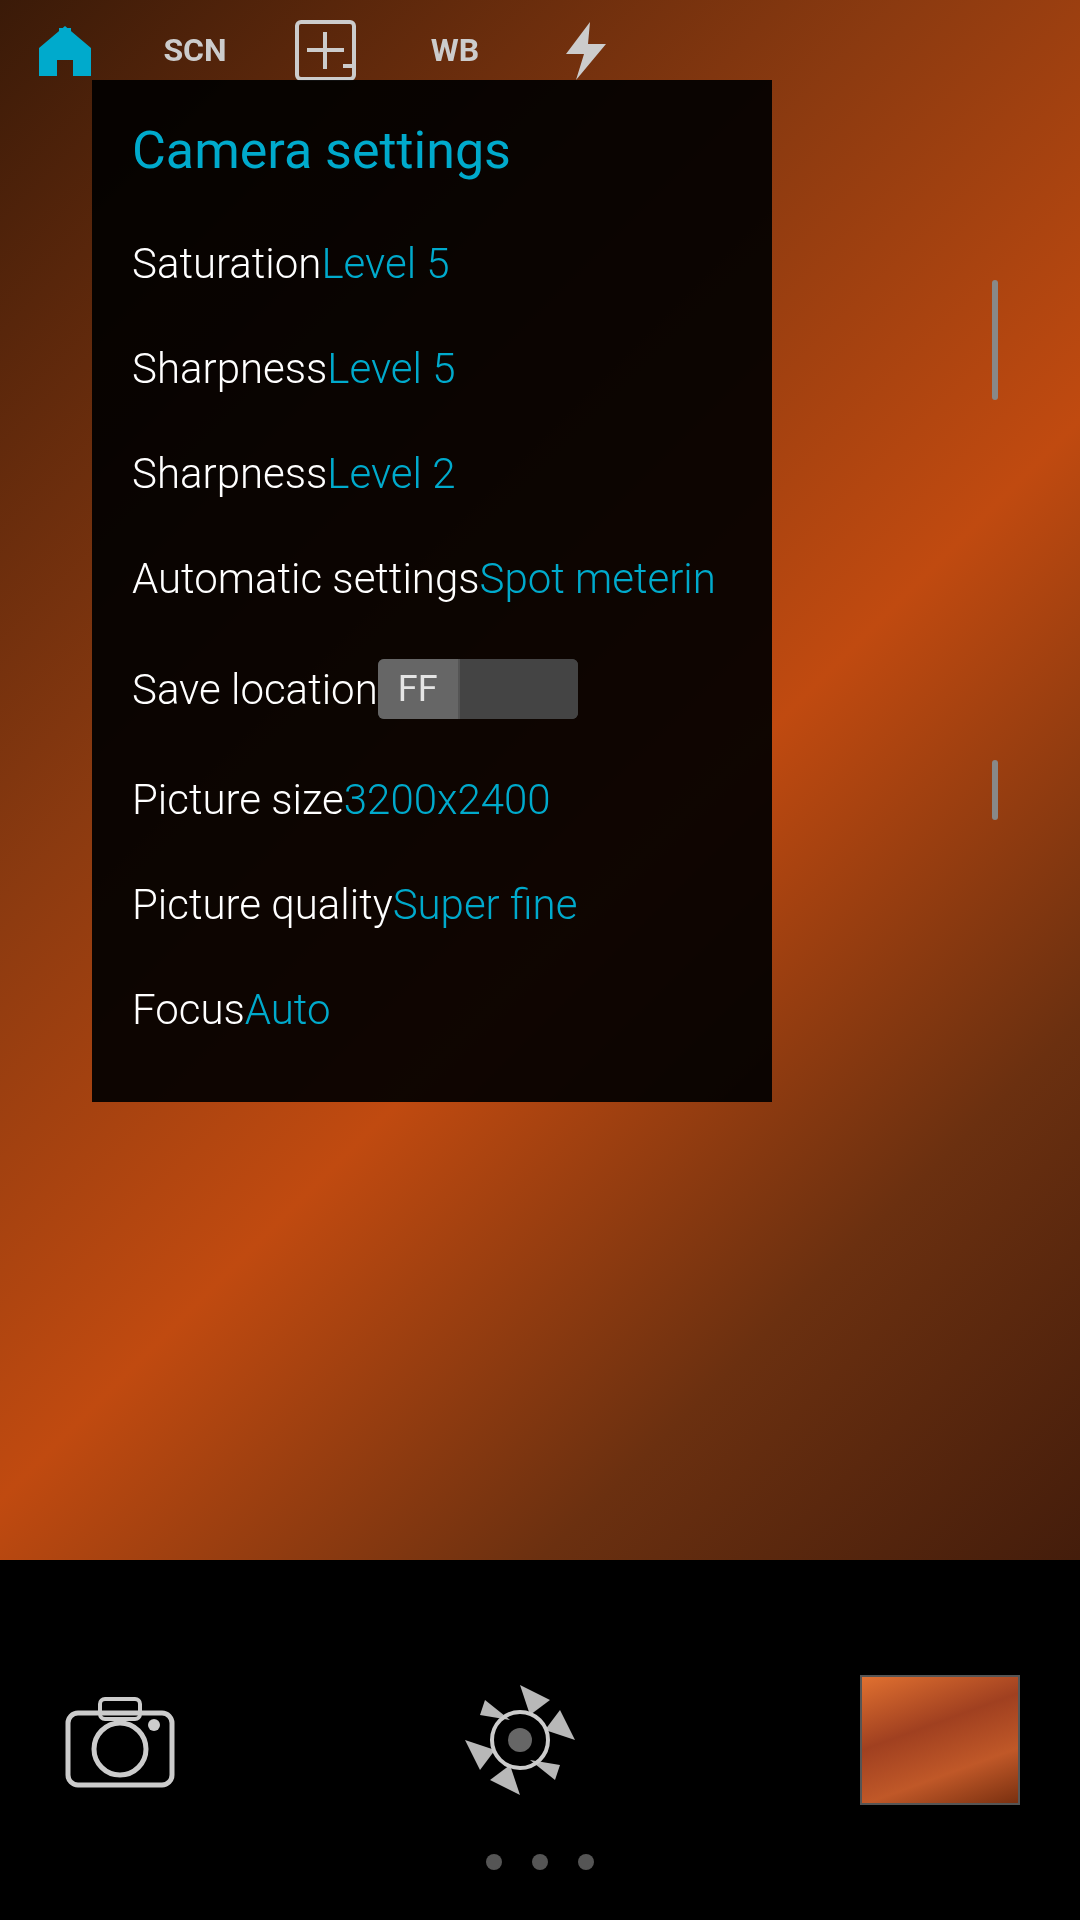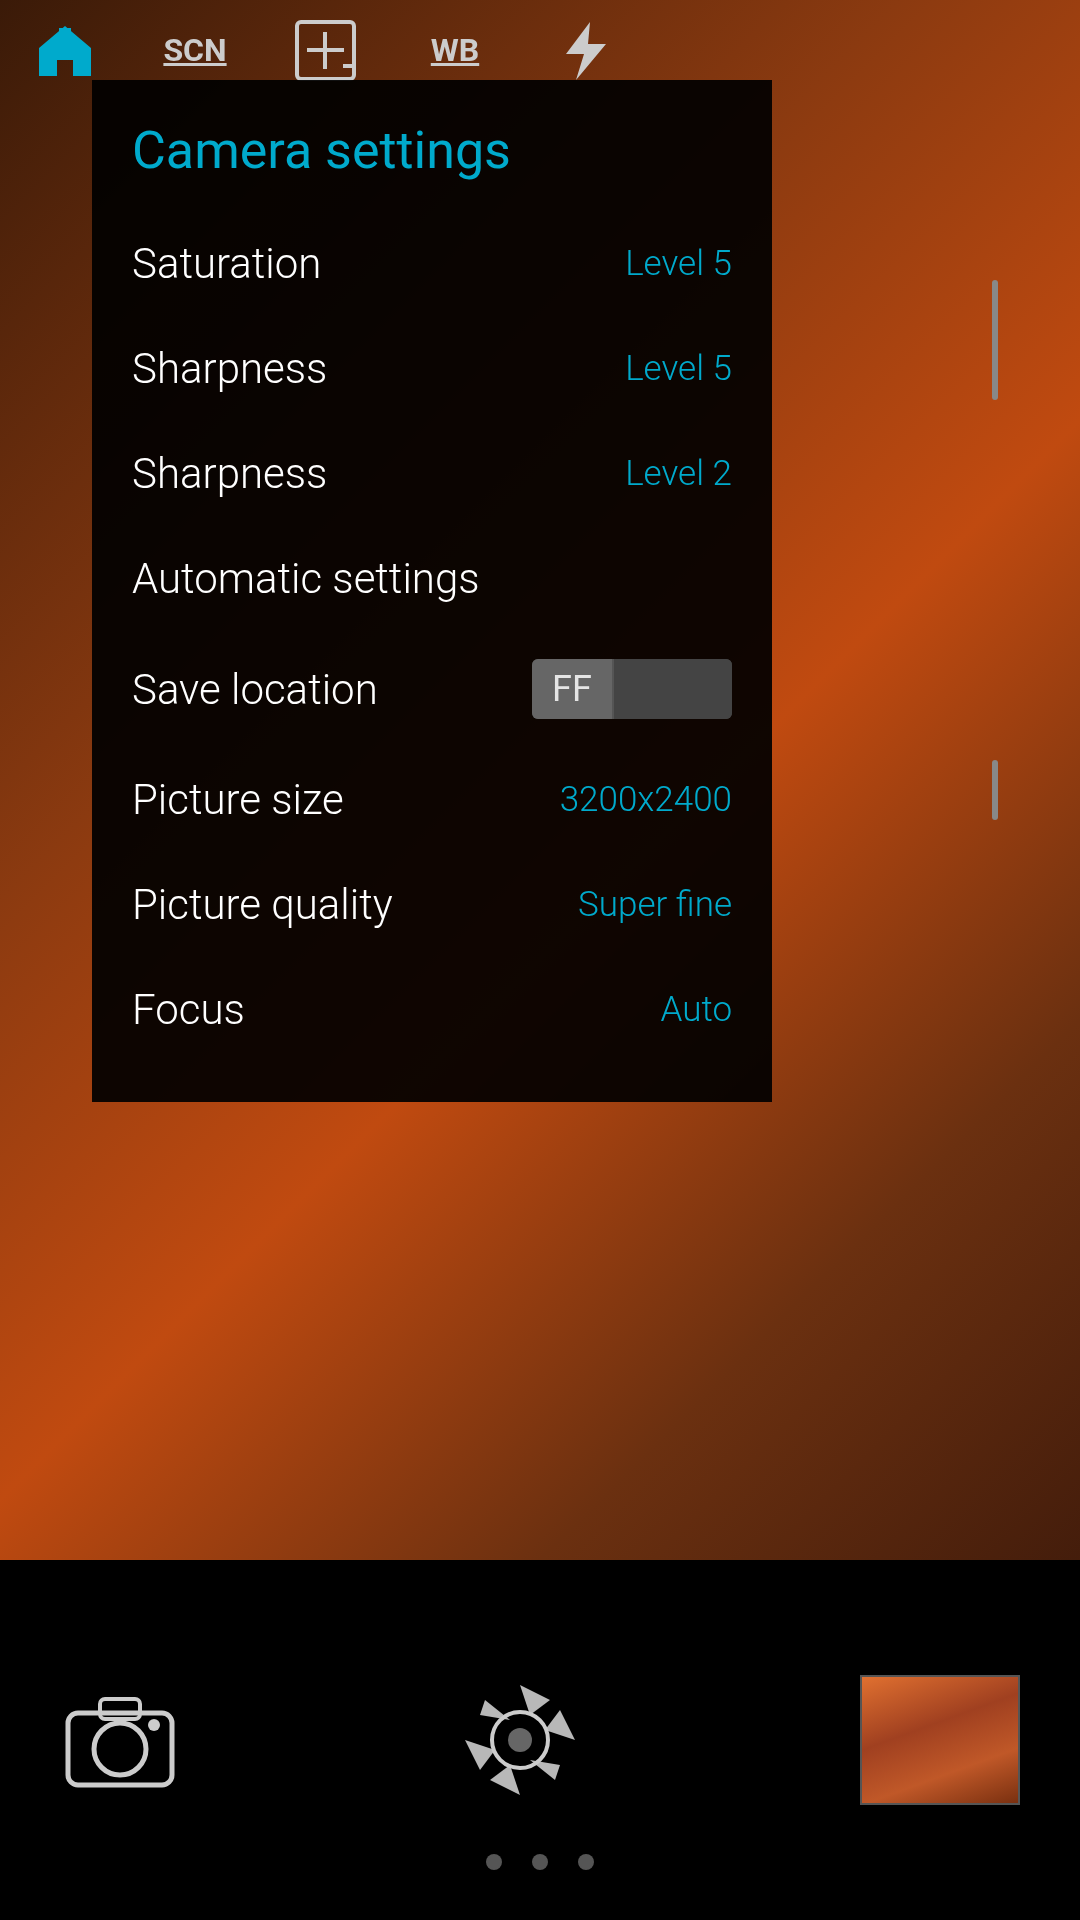--- a/index.html
+++ b/index.html
@@ -37,21 +37,20 @@
     }
 
     .toolbar-icon {
       width: 70px;
       height: 70px;
       display: flex;
       align-items: center;
       justify-content: center;
       color: #00aacc;
       font-size: 44px;
-      text-decoration: underline;
     }
 
     .toolbar-icon.home {
       color: #00aacc;
     }
 
     .toolbar-icon.text-icon {
       color: #cccccc;
       font-size: 32px;
       font-weight: bold;
@@ -70,36 +69,35 @@
 
     .settings-title {
       color: #00aacc;
       font-size: 52px;
       font-weight: 400;
       padding: 10px 40px 30px 40px;
     }
 
     .settings-item {
       display: flex;
-      justify-content: space-between;
       align-items: center;
       padding: 28px 40px;
       border-bottom: none;
       min-height: 100px;
     }
 
     .settings-item-label {
       color: #ffffff;
       font-size: 42px;
       font-weight: 300;
     }
 
     .settings-item-value {
       color: #00aacc;
-      font-size: 35px;
+      font-size: 42px;
       font-weight: 300;
     }
 
     .settings-item-value.truncated {
       max-width: 300px;
       white-space: nowrap;
       overflow: hidden;
       text-overflow: clip;
     }
 
@@ -264,20 +262,21 @@
     <span class="settings-item-value">Level 5</span>
   </div>
 
   <div class="settings-item">
     <span class="settings-item-label">Sharpness</span>
     <span class="settings-item-value">Level 2</span>
   </div>
 
   <div class="settings-item">
     <span class="settings-item-label">Automatic settings</span>
+    <span class="settings-item-value truncated">Spot meterin</span>
   </div>
 
   <div class="settings-item">
     <span class="settings-item-label">Save location</span>
     <div class="toggle-container">
       <div class="toggle-label">FF</div>
       <div class="toggle-bar"></div>
     </div>
   </div>
 

